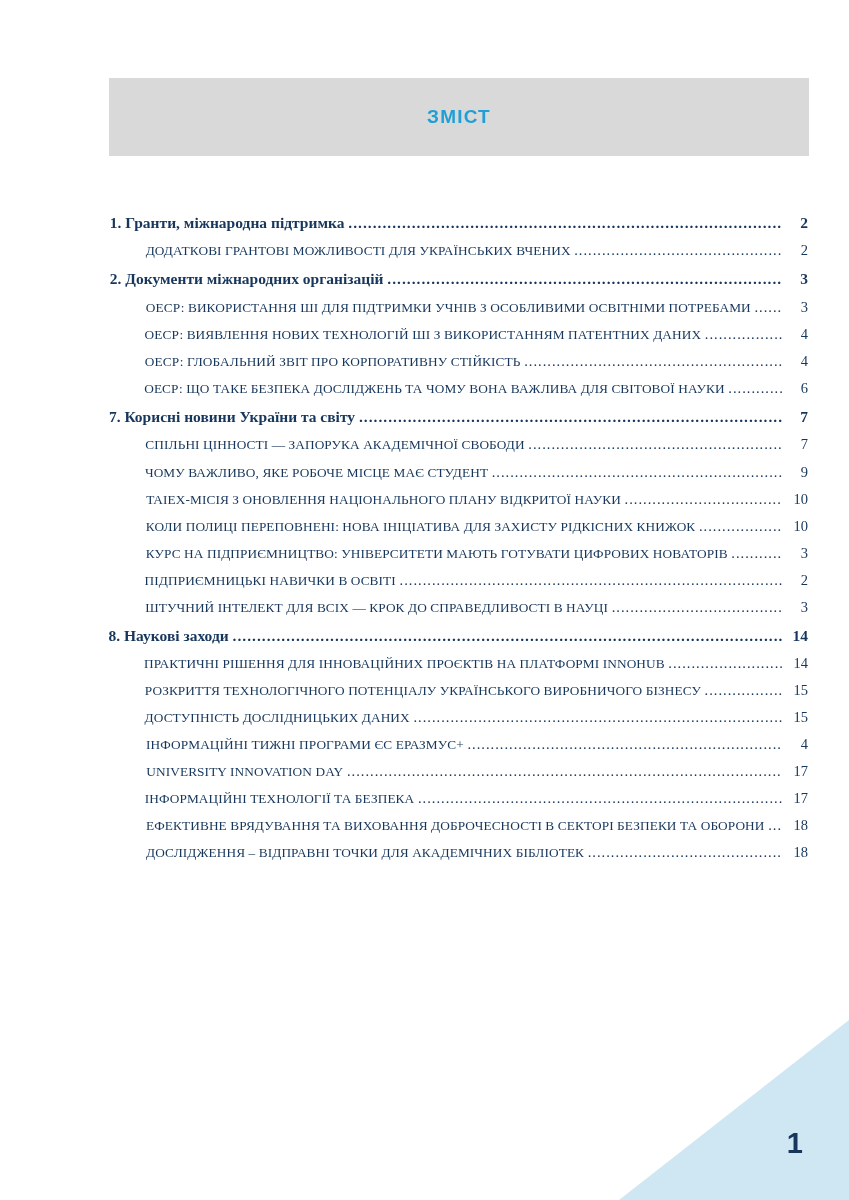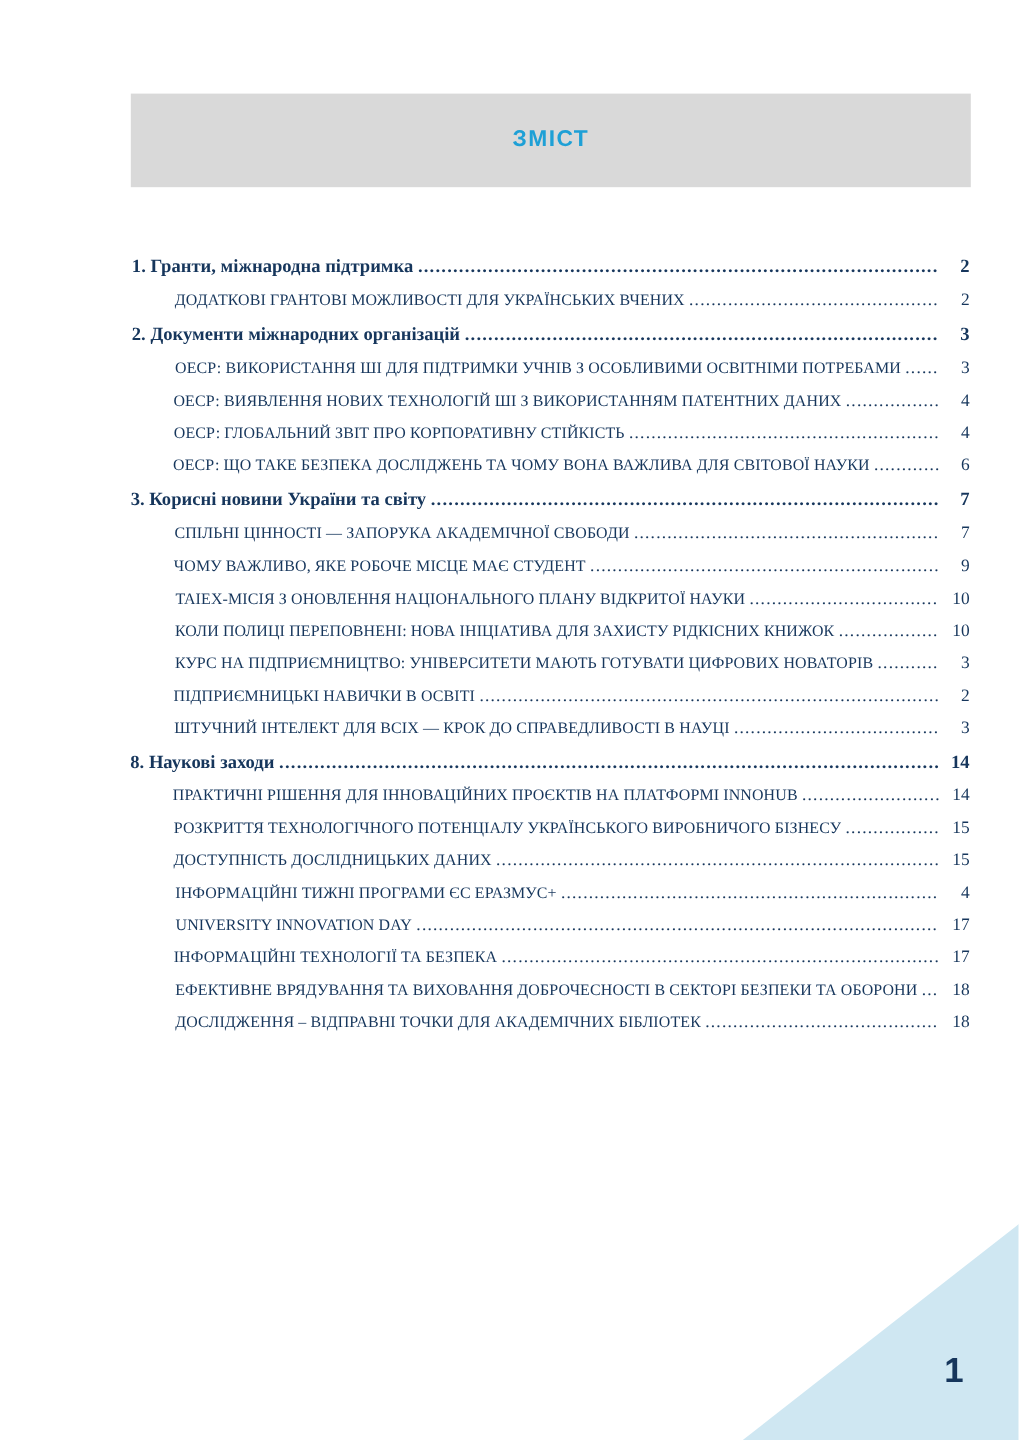--- a/index.html
+++ b/index.html
@@ -184,21 +184,21 @@
         </div>
       </div>
       <div class="toc-entry level2">
         <div class="toc-row">
           <div class="label-wrap"><span class="label">ОЕСР: ЩО ТАКЕ БЕЗПЕКА ДОСЛІДЖЕНЬ ТА ЧОМУ ВОНА ВАЖЛИВА ДЛЯ СВІТОВОЇ НАУКИ</span> <span class="dots">............</span></div>
           <span class="pageno">6</span>
         </div>
       </div>
       <div class="toc-entry level1">
         <div class="toc-row">
-          <div class="label-wrap"><span class="label">3. Корисні новини України та світу</span> <span class="dots">.......................................................................................</span></div>
+          <div class="label-wrap"><span class="label">7. Корисні новини України та світу</span> <span class="dots">.......................................................................................</span></div>
           <span class="pageno">7</span>
         </div>
       </div>
       <div class="toc-entry level2">
         <div class="toc-row">
           <div class="label-wrap"><span class="label">СПІЛЬНІ ЦІННОСТІ — ЗАПОРУКА АКАДЕМІЧНОЇ СВОБОДИ</span> <span class="dots">.......................................................</span></div>
           <span class="pageno">7</span>
         </div>
       </div>
       <div class="toc-entry level2">

